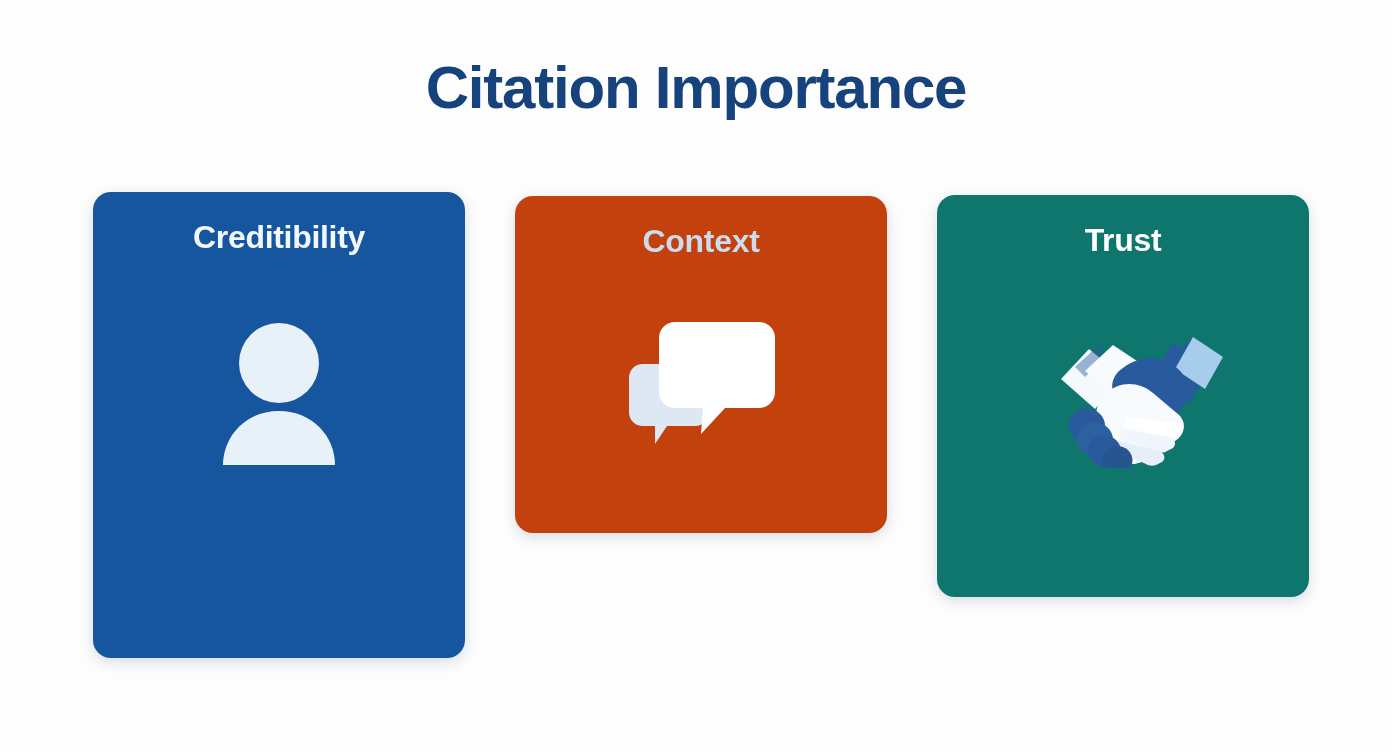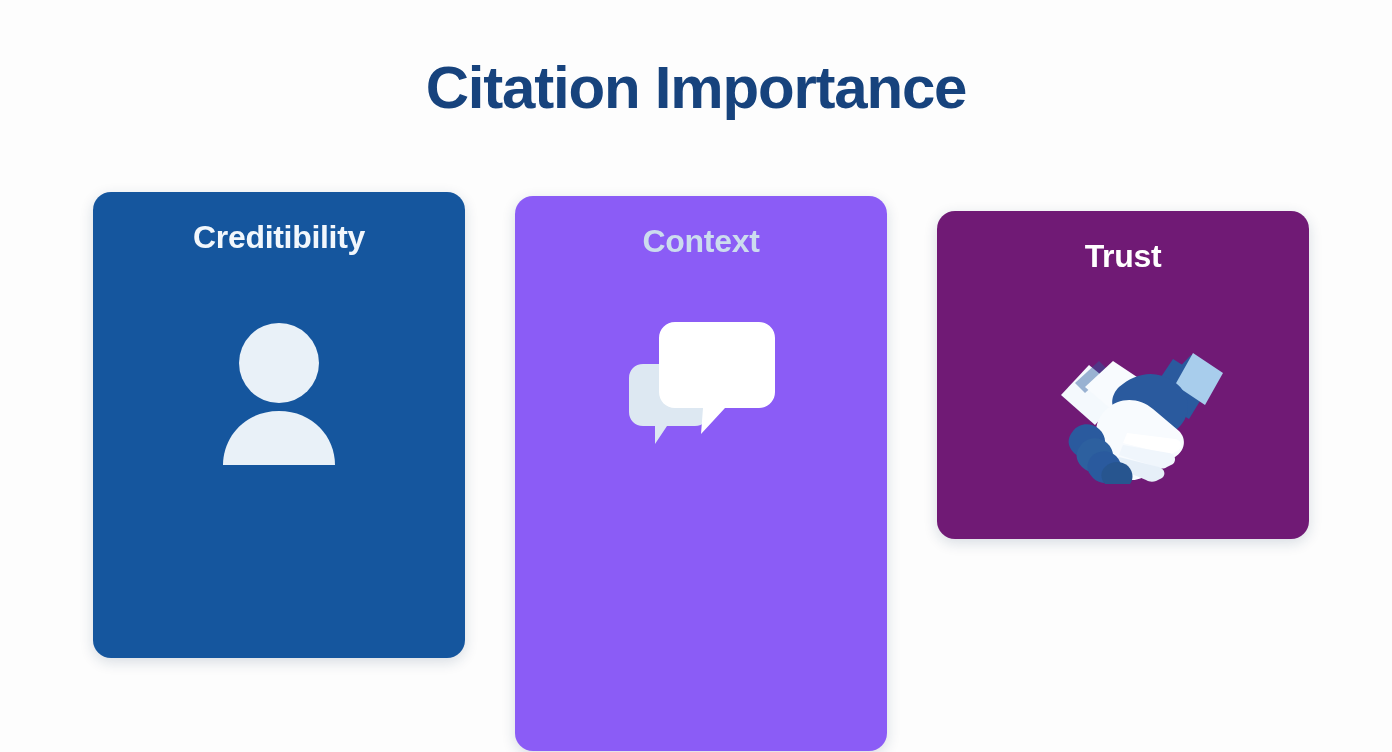--- a/index.html
+++ b/index.html
@@ -46,22 +46,22 @@
   .card {
     position: absolute;
     top: 0;
     width: 372px;
     height: 466px;
     border-radius: 18px;
     box-shadow: 0 4px 14px rgba(20, 50, 90, 0.16);
     overflow: hidden;
   }
   .card.card-1 { left: 0px;   background: #15569e; }
-  .card.card-2 { left: 422px; background: #8b5cf6; top: 4px; height: 555px; }
-  .card.card-3 { left: 844px; background: #701a75; top: 3px; height: 328px; margin-top: 16px; }
+  .card.card-2 { left: 422px; background: #c2410c; top: 4px; height: 337px; }
+  .card.card-3 { left: 844px; background: #0f766e; top: 3px; height: 402px; }
 
   .card-title {
     position: absolute;
     left: 0;
     top: 26px;
     width: 100%;
     text-align: center;
     font-size: 32px;
     font-weight: 700;
     letter-spacing: -0.3px;

